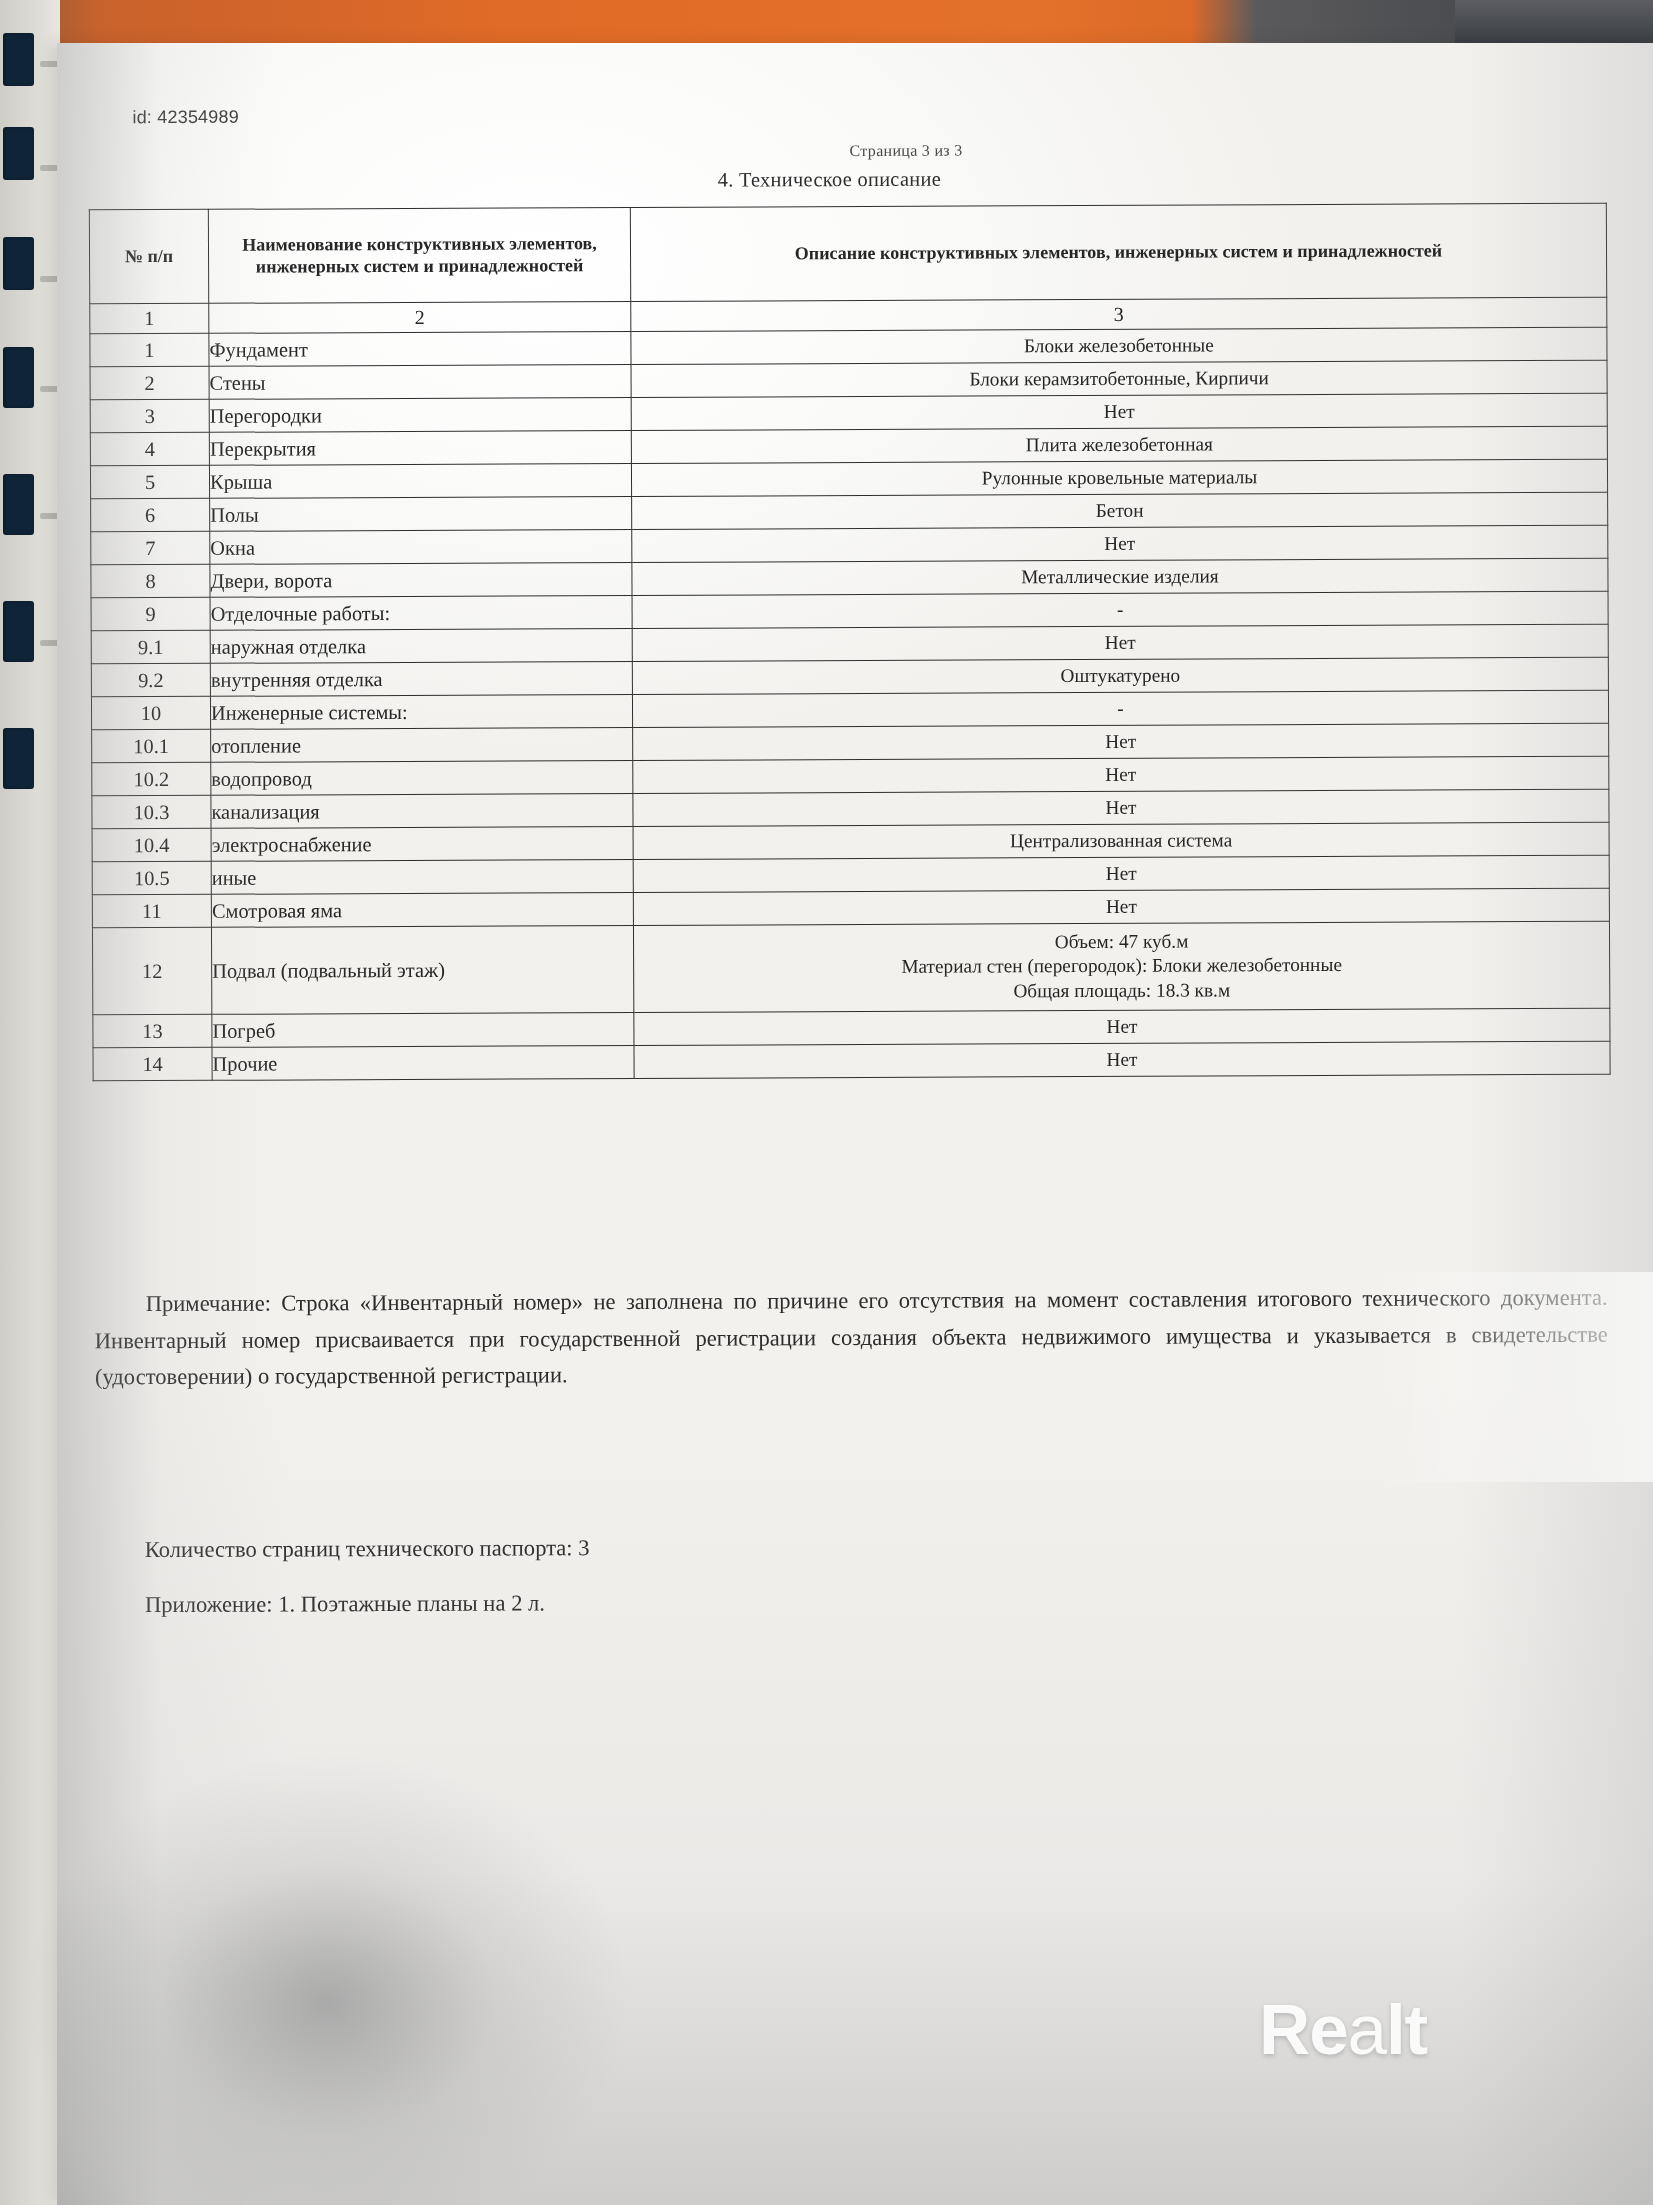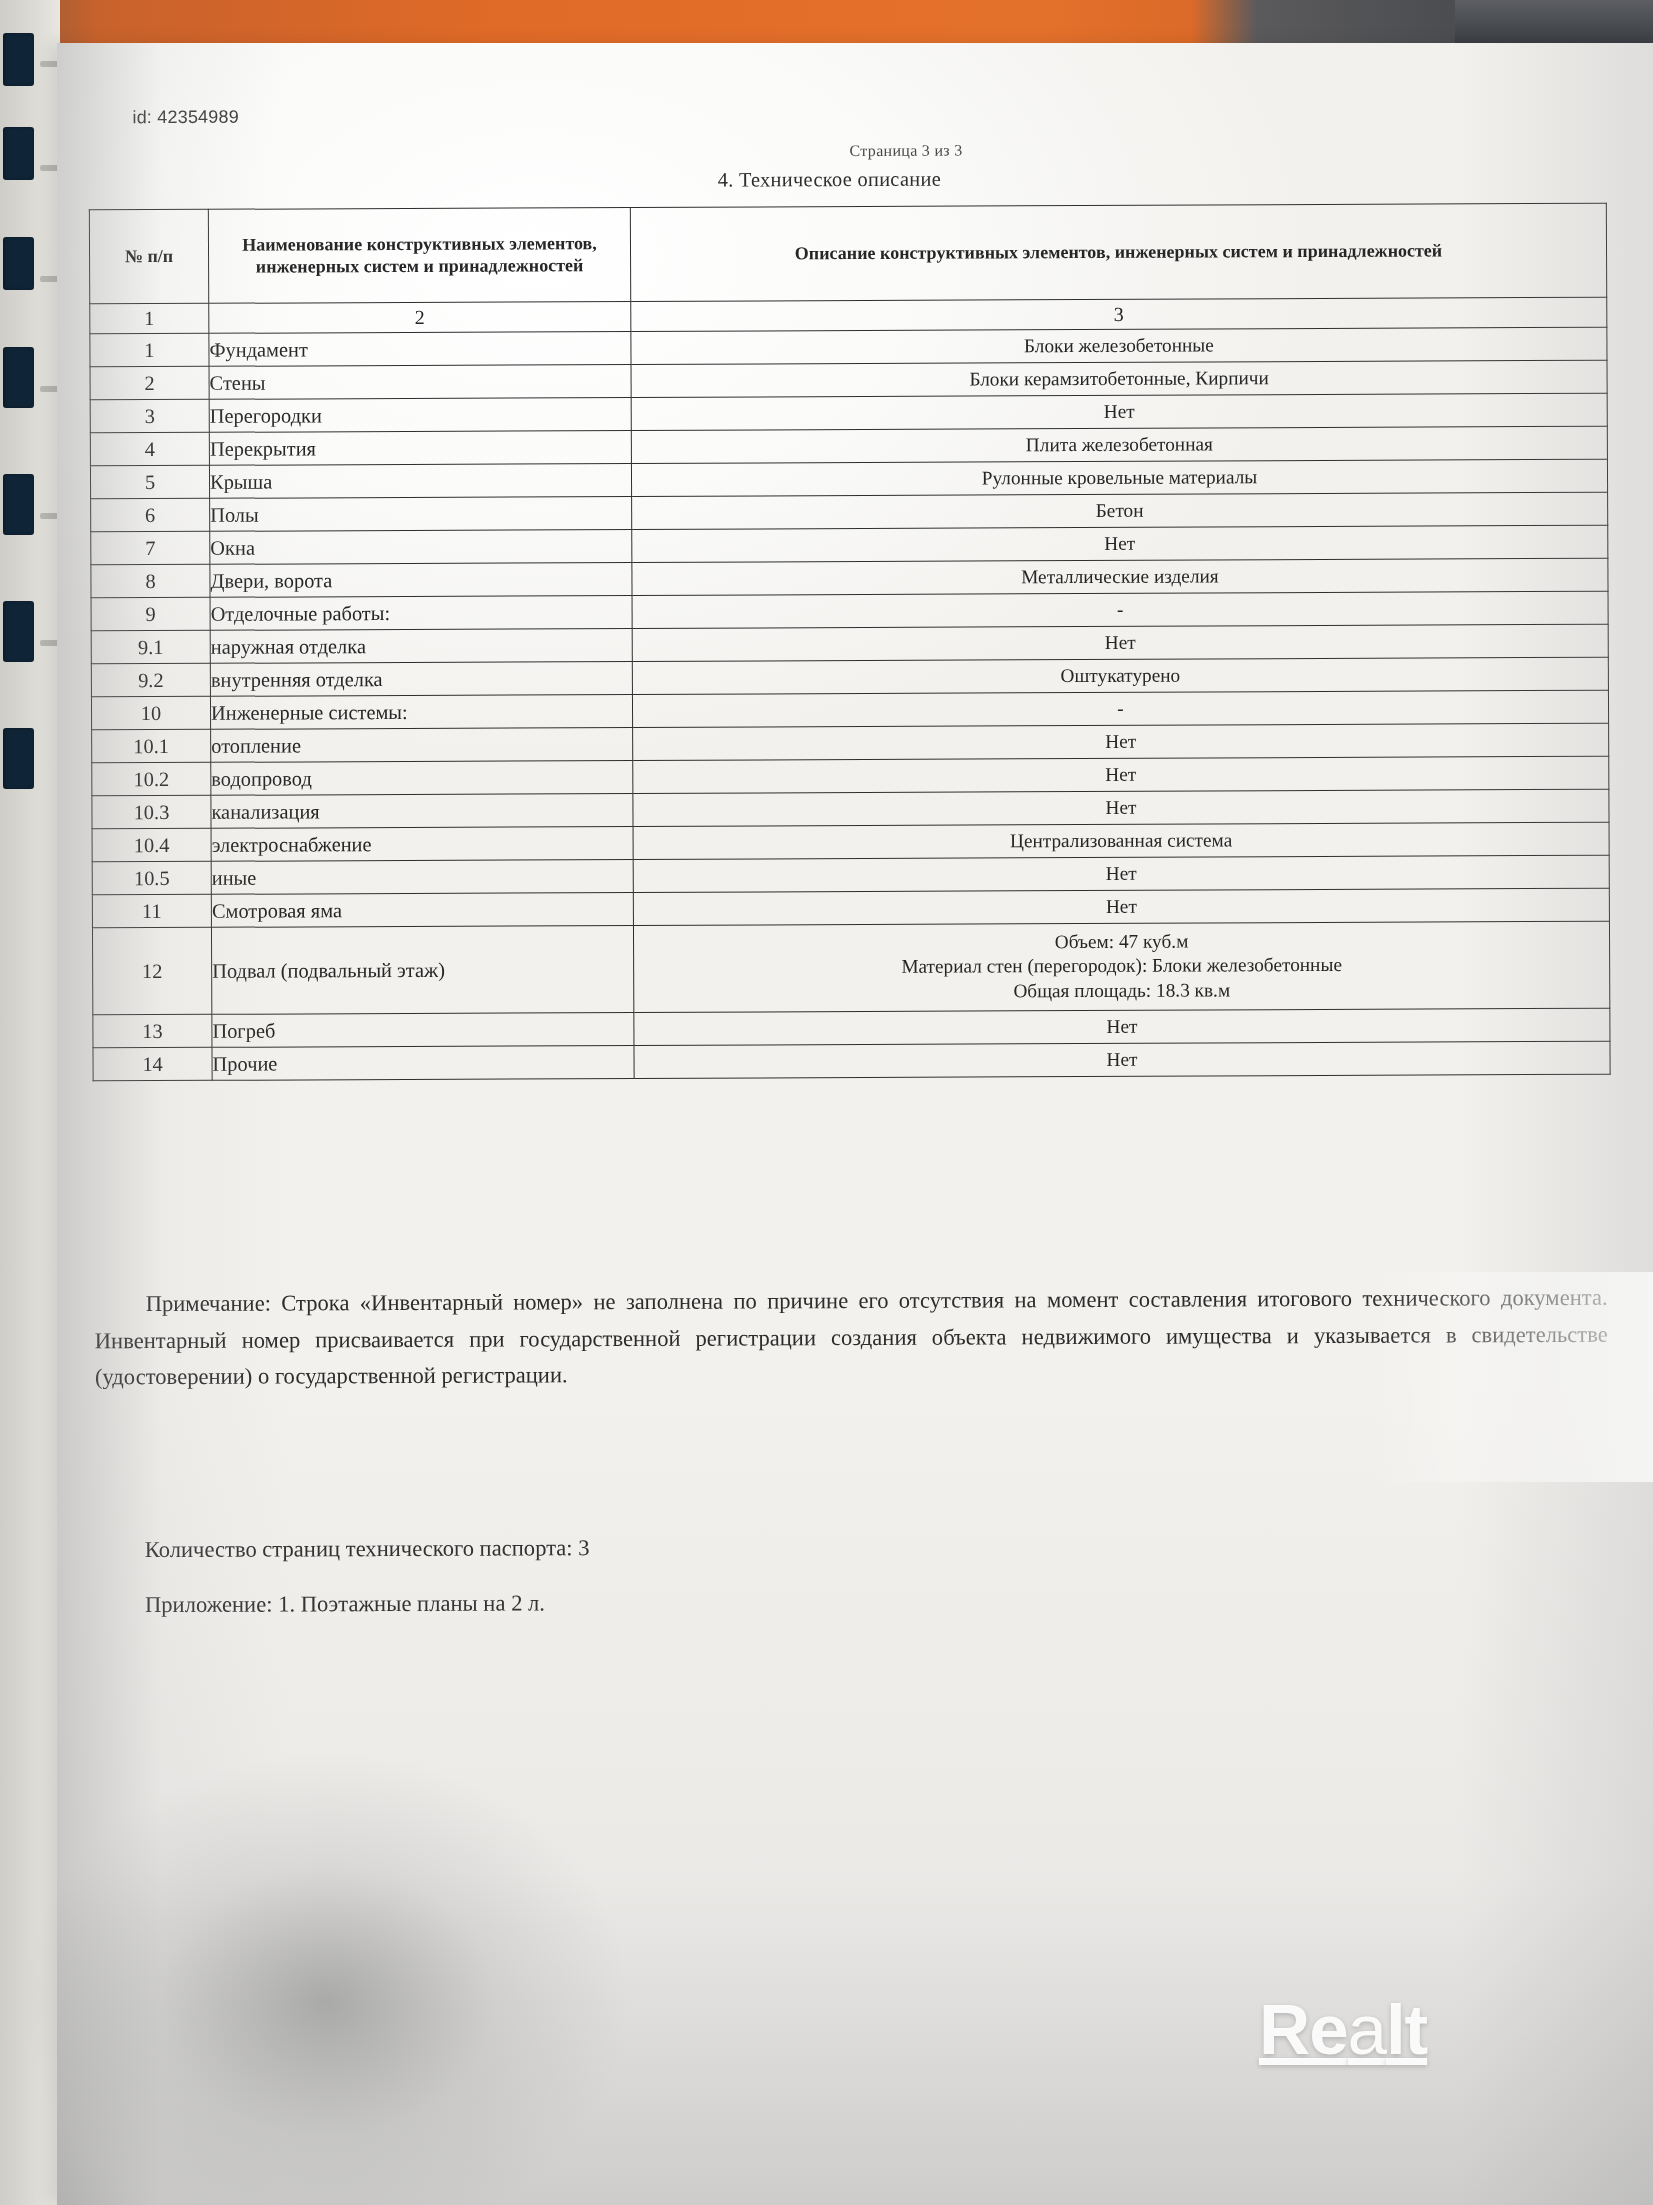--- a/index.html
+++ b/index.html
@@ -246,21 +246,20 @@
   .watermark {
     position: absolute;
     left: 1202px;
     top: 1946px;
     font-family: "Liberation Sans", sans-serif;
     font-weight: bold;
     font-size: 71px;
     letter-spacing: -1.1px;
     color: rgba(255,255,255,.92);
     text-shadow: 0 1.7px 5.5px rgba(0,0,0,.18);
-    text-decoration: underline;
   }
   .watermark .lite { font-weight: normal; }
 </style>
 </head>
 <body>
 
 <div id="photo">
 
   <div class="top-strip"></div>
   <div class="top-strip-dark"></div>

